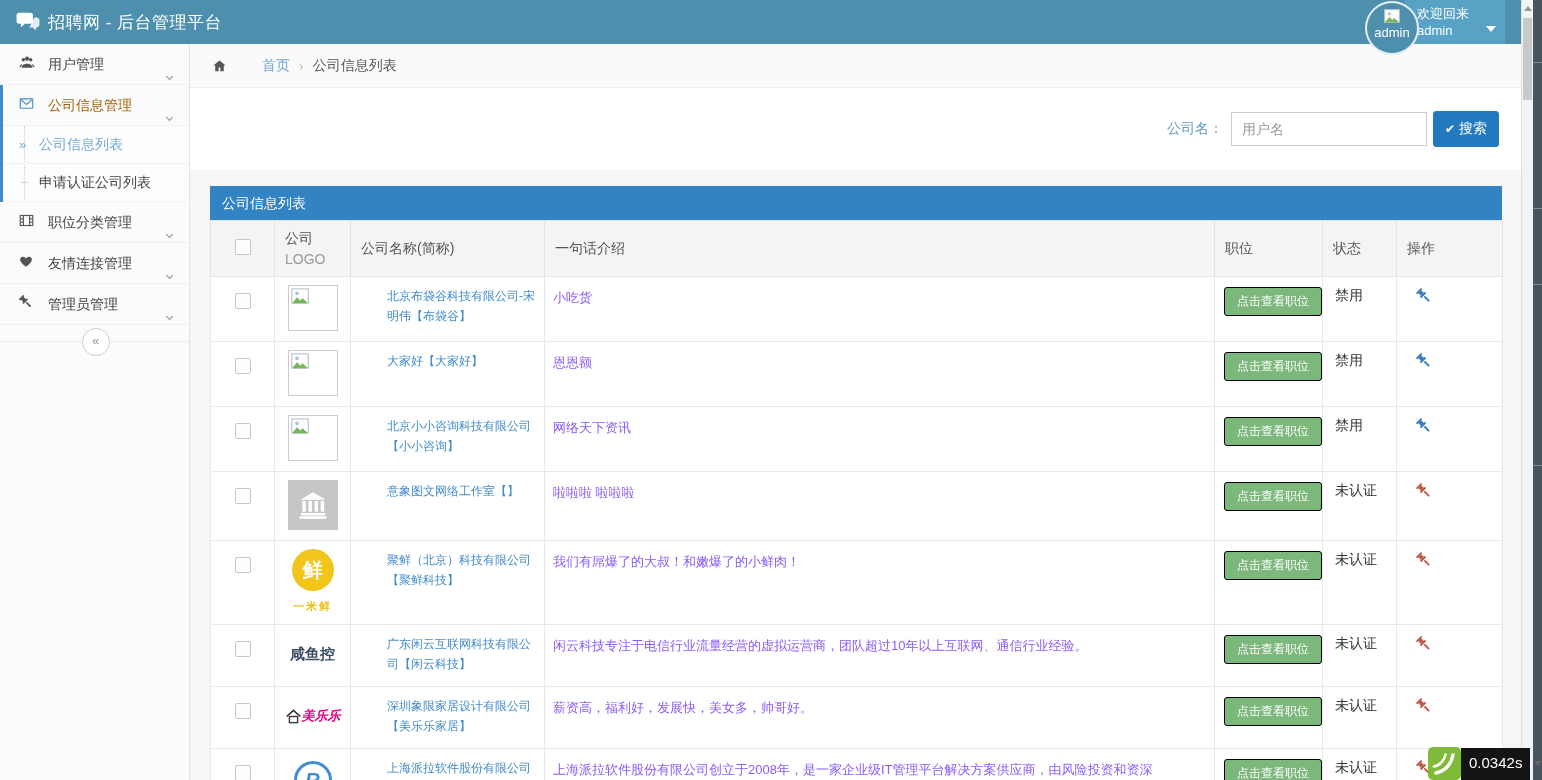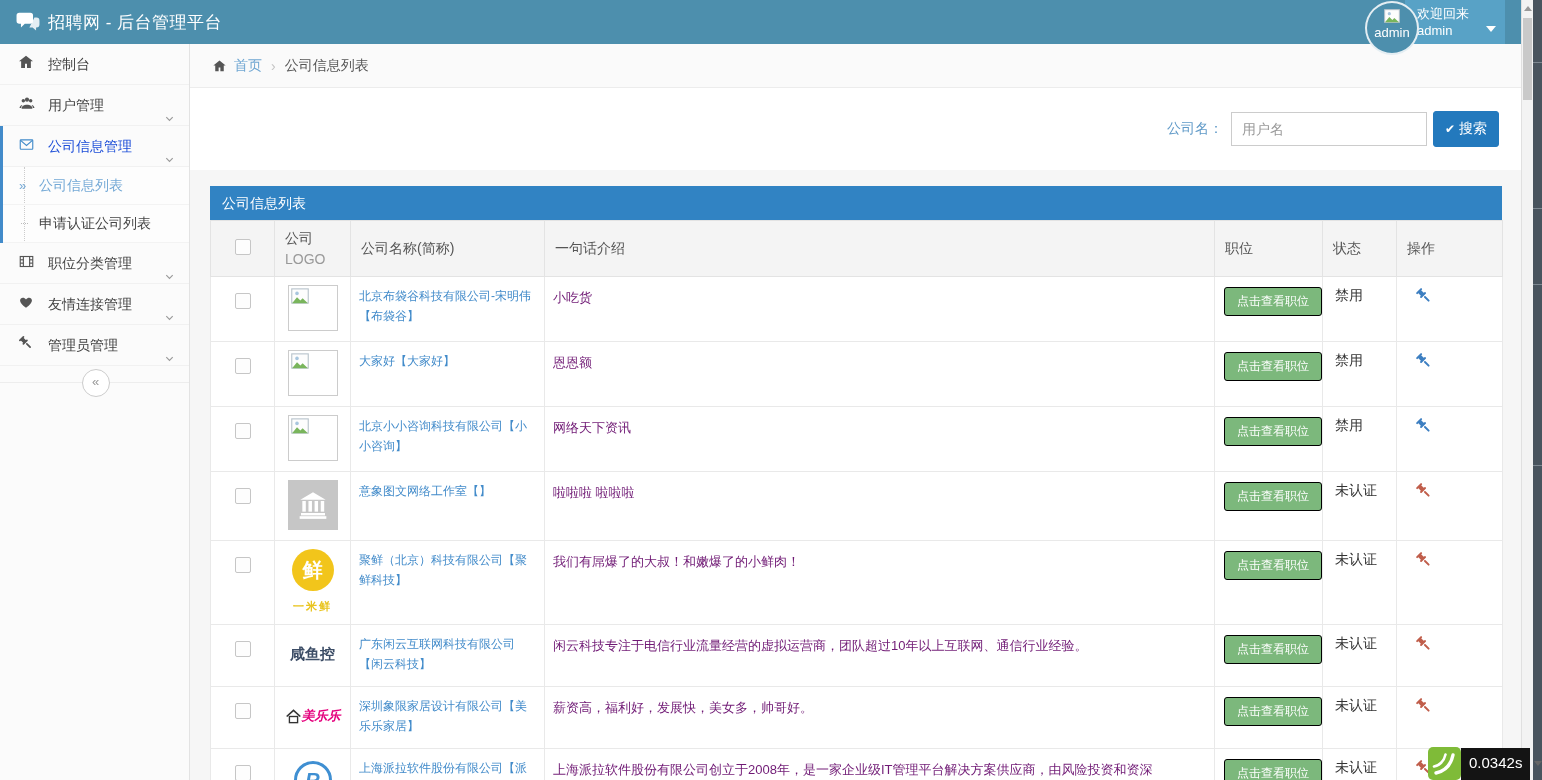--- a/index.html
+++ b/index.html
@@ -3,21 +3,21 @@
 <meta charset="utf-8">
 <style>
   html,body{margin:0;padding:0;}
   body{
     width:1542px;height:780px;position:relative;overflow:hidden;
     background:#f6f6f6;
     font-family:"Liberation Sans","DejaVu Sans",sans-serif;
     color:#444;
     -webkit-font-smoothing:antialiased;
   }
-  a{text-decoration:none;cursor:pointer;}
+  a{text-decoration:none;cursor:pointer;margin-left:28px;}
 
   
   .topbar{position:absolute;left:0;top:0;width:1542px;height:44px;background:#4d8fad;z-index:20;}
   .brand{display:flex;align-items:center;height:44px;padding-left:16px;color:#fff;}
   .brand svg{margin-right:8px;}
   .brand-title{font-size:17px;font-weight:500;letter-spacing:.5px;}
   .welcome{position:absolute;right:37px;top:0;width:100px;height:44px;background:#58a2c6;color:#fff;
     padding:5px 10px 0 12px;box-sizing:border-box;line-height:17px;font-size:13px;}
   .welcome .caret{position:absolute;right:9px;top:26px;width:0;height:0;
     border-left:5px solid transparent;border-right:5px solid transparent;border-top:6px solid #fff;}
@@ -28,21 +28,21 @@
   .avatar-label{display:block;font-size:13px;margin-top:-2px;color:#fff;}
 
   
   .sidebar{position:absolute;left:0;top:44px;width:190px;bottom:0;background:#fbfbfb;
     border-right:1px solid #e3e3e3;box-sizing:border-box;z-index:5;}
   .side-item{position:relative;height:40px;line-height:40px;padding-left:18px;font-size:14px;
     color:#444;border-bottom:1px solid #f1f1f1;background:#fbfbfb;cursor:pointer;white-space:nowrap;}
   .side-item .icn{display:inline-block;width:20px;margin-right:10px;vertical-align:middle;color:#555;}
   .side-item .chev{position:absolute;right:14px;top:14px;color:#9a9a9a;}
   .side-group.active{border-left:3px solid #428bca;}
-  .side-group.active .side-item{padding-left:15px;color:#1d4ed8;}
+  .side-group.active .side-item{padding-left:15px;color:#a16207;}
   .side-group.active .side-item .icn{color:#428bca;}
   .submenu{position:relative;background:#fdfdfd;}
   .submenu:before{content:"";position:absolute;left:21px;top:0;bottom:0;border-left:1px dotted #ccc;}
   .sub-item{position:relative;height:37px;line-height:37px;padding-left:36px;font-size:14px;
     color:#444;border-bottom:1px solid #f3f3f3;cursor:pointer;white-space:nowrap;}
   .sub-item .marker{position:absolute;left:16px;color:#74a9d6;font-size:13px;}
   .sub-item .dash{position:absolute;left:18px;top:18px;width:7px;border-top:1px dotted #bbb;}
   .sub-item.active{color:#74a9d6;}
   .collapse-row{position:relative;height:34px;}
   .collapse-row:before{content:"";position:absolute;left:0;right:0;top:16px;border-top:1px solid #ededed;}
@@ -80,21 +80,21 @@
     font-size:14px;text-align:left;padding:9px 10px;height:56px;box-sizing:border-box;vertical-align:middle;}
   thead th .sub{color:#999;margin-top:3px;}
   tbody td{border:1px solid #e9e9e9;height:62px;box-sizing:border-box;vertical-align:top;
     padding:10px 8px;font-size:13px;color:#333;background:#fff;}
   .cell-check,.th-check{text-align:center;}
   .cell-check{padding-top:16px;}
   .cb{display:inline-block;width:14px;height:14px;border:1px solid #c6c6c6;background:#fdfdfd;
     border-radius:2px;cursor:pointer;}
   .cell-logo{text-align:center;padding-top:8px;}
   .name-link{color:#428bca;font-size:12px;line-height:1.65;display:block;}
-  .cell-intro span{display:inline-block;padding-top:2px;font-size:13px;color:#701a75;}
+  .cell-intro span{display:inline-block;padding-top:2px;font-size:13px;color:#8b5cf6;}
   .pos-btn{display:inline-block;background:#7cb87c;border:1px solid #000000;color:#fff;
     font-size:12px;padding:5px 12px;border-radius:3px;margin-left:1px;white-space:nowrap;}
   .cell-status{font-size:14px;color:#333;padding-left:12px;}
   .op-link{display:inline-block;margin-left:10px;}
 
   
   .logo-broken{width:50px;height:46px;border:1px solid #ccc;background:#fff;margin:0 auto;
     text-align:left;padding:2px;box-sizing:border-box;}
   .logo-bank{width:50px;height:50px;background:#c6c6c6;margin:0 auto;display:flex;
     align-items:center;justify-content:center;}
@@ -146,27 +146,20 @@
 <div class="avatar">
   <svg width="16" height="14" viewBox="0 0 24 21">
     <rect x="1" y="1" width="22" height="19" fill="#fdfdfd" stroke="#b9c4cc" stroke-width="1.5"></rect>
     <circle cx="8" cy="7" r="2.4" fill="#a8c6de"></circle>
     <path d="M1.5 20l6.5-8 4.5 4.5 3-3 7 6.5z" fill="#79b55c"></path>
   </svg>
   <span class="avatar-label">admin</span>
 </div>
 
 <div class="sidebar">
-  <div class="side-item">
-    <span class="icn">
-      <svg width="16" height="16" viewBox="0 0 24 24" fill="currentColor">
-          <path d="M12 2.5 1.5 11h3.2v10h5.8v-6.4h3v6.4h5.8V11h3.2z"></path>
-        </svg>
-    </span><span>控制台</span>
-  </div>
   <div class="side-item">
     <span class="icn">
       <svg width="18" height="16" viewBox="0 0 24 24" fill="currentColor">
           <circle cx="6.5" cy="8.5" r="2.6"></circle>
           <circle cx="17.5" cy="8.5" r="2.6"></circle>
           <circle cx="12" cy="7" r="3.1"></circle>
           <path d="M4 20c0-3.4 3.6-5.4 8-5.4s8 2 8 5.4v.8H4z"></path>
           <path d="M.8 19.5c0-2.6 2-4.2 4.4-4.6-1.2 1.2-1.9 2.7-1.9 4.6zM23.2 19.5c0-2.6-2-4.2-4.4-4.6 1.2 1.2 1.9 2.7 1.9 4.6z"></path>
         </svg>
     </span><span>用户管理</span>

